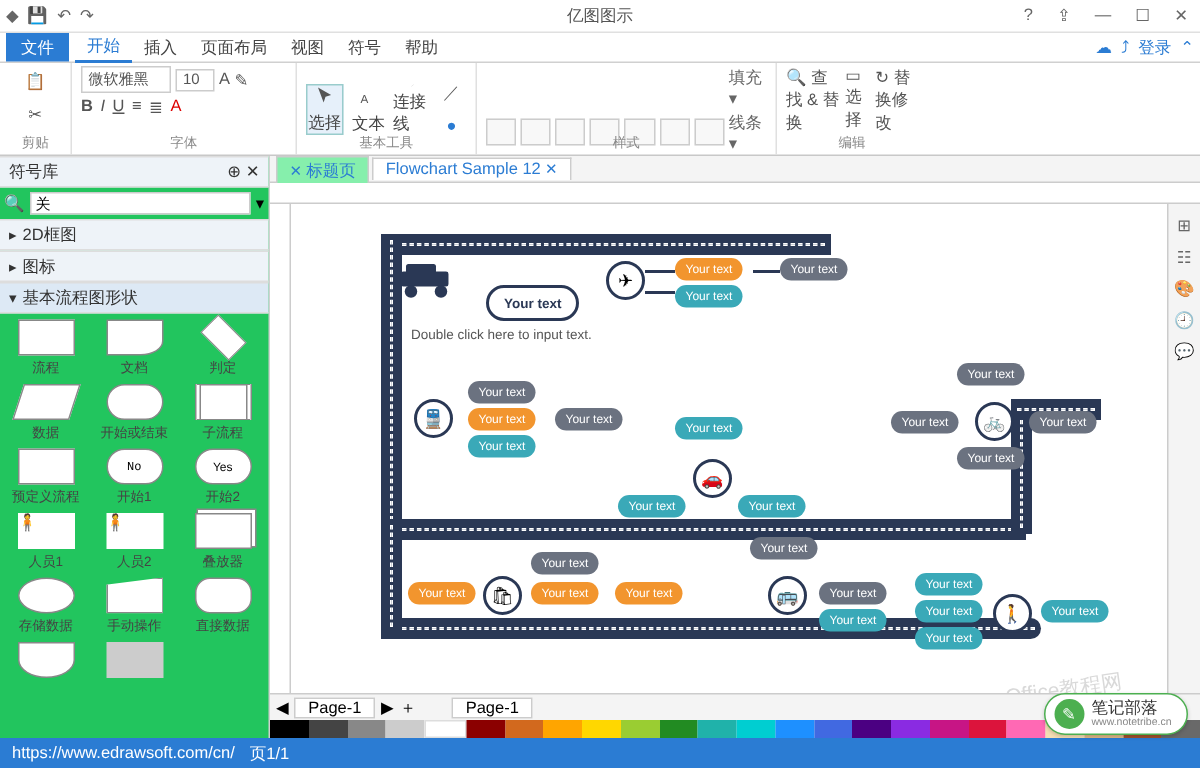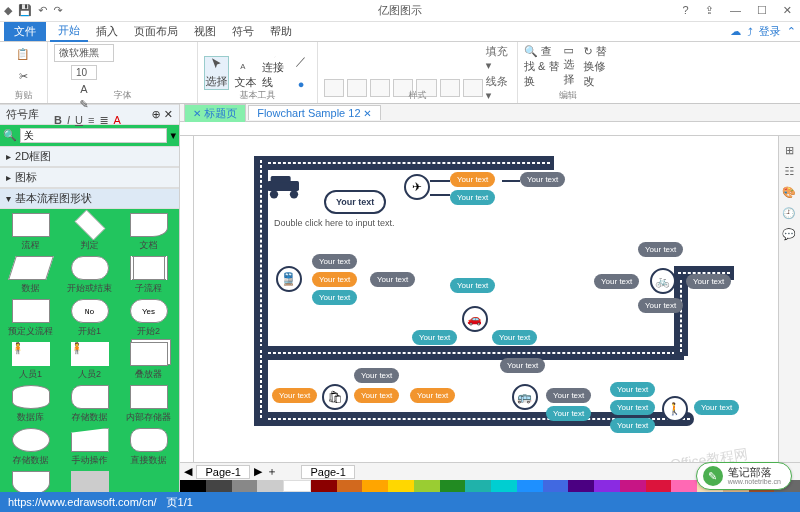--- a/index.html
+++ b/index.html
@@ -109,21 +109,21 @@
 <div class="ribbon">
   <div class="rgroup" style="width:48px;">
     <div class="content" style="flex-direction:column;gap:2px;">
       <span class="ribicon">📋</span>
       <span class="ribicon">✂</span>
     </div>
     <div class="label">剪贴</div>
   </div>
   <div class="rgroup" style="width:150px;">
     <div class="content" style="flex-direction:column;align-items:flex-start;gap:3px;">
-      <div style="display:flex;gap:3px;align-items:center;flex-direction:column;">
+      <div style="display:flex;gap:3px;align-items:center;">
         <span class="fontselect">微软雅黑</span>
         <span class="fontselect" style="min-width:26px;">10</span>
         <span>A</span>
         <span>✎</span>
       </div>
       <div style="display:flex;gap:5px;">
         <span><b>B</b></span>
         <span><i>I</i></span>
         <span><u>U</u></span>
         <span>≡</span>
@@ -202,27 +202,27 @@
     <div class="hdr">▸ <span>2D框图</span></div>
     <div class="hdr">▸ <span>图标</span></div>
     <div class="hdr" style="background:#dde9f5;">▾ <span>基本流程图形状</span></div>
     <div class="shapes">
       <div class="shaperow">
         <div class="shapecell">
             <div class="sbox"></div>
             <div class="slbl">流程</div>
           </div>
         <div class="shapecell">
+            <div class="sbox" style="border-radius:0 0 40% 0;"></div>
+            <div class="slbl">文档</div>
+          </div>
+        <div class="shapecell">
             <div class="sbox" style="transform:rotate(45deg) scale(.7);"></div>
             <div class="slbl">判定</div>
           </div>
-        <div class="shapecell">
-            <div class="sbox" style="border-radius:0 0 40% 0;"></div>
-            <div class="slbl">文档</div>
-          </div>
       </div>
       <div class="shaperow">
         <div class="shapecell">
             <div class="sbox" style="transform:skewX(-18deg);"></div>
             <div class="slbl">数据</div>
           </div>
         <div class="shapecell">
             <div class="sbox" style="border-radius:12px;"></div>
             <div class="slbl">开始或结束</div>
           </div>
@@ -250,34 +250,20 @@
             <div class="sbox" style="border:none;">🧍</div>
             <div class="slbl">人员1</div>
           </div>
         <div class="shapecell">
             <div class="sbox" style="border:none;">🧍</div>
             <div class="slbl">人员2</div>
           </div>
         <div class="shapecell">
             <div class="sbox" style="box-shadow:2px -2px 0 #fff,2px -2px 0 1px #888;"></div>
             <div class="slbl">叠放器</div>
-          </div>
-      </div>
-      <div class="shaperow">
-        <div class="shapecell">
-            <div class="sbox" style="border-radius:50%/30%;"></div>
-            <div class="slbl">数据库</div>
-          </div>
-        <div class="shapecell">
-            <div class="sbox" style="border-radius:10px 0 0 10px;"></div>
-            <div class="slbl">存储数据</div>
-          </div>
-        <div class="shapecell">
-            <div class="sbox"></div>
-            <div class="slbl">内部存储器</div>
           </div>
       </div>
       <div class="shaperow">
         <div class="shapecell">
             <div class="sbox" style="border-radius:50%;"></div>
             <div class="slbl">存储数据</div>
           </div>
         <div class="shapecell">
             <div class="sbox" style="clip-path:polygon(0 20%,100% 0,100% 100%,0 100%);"></div>
             <div class="slbl">手动操作</div>

